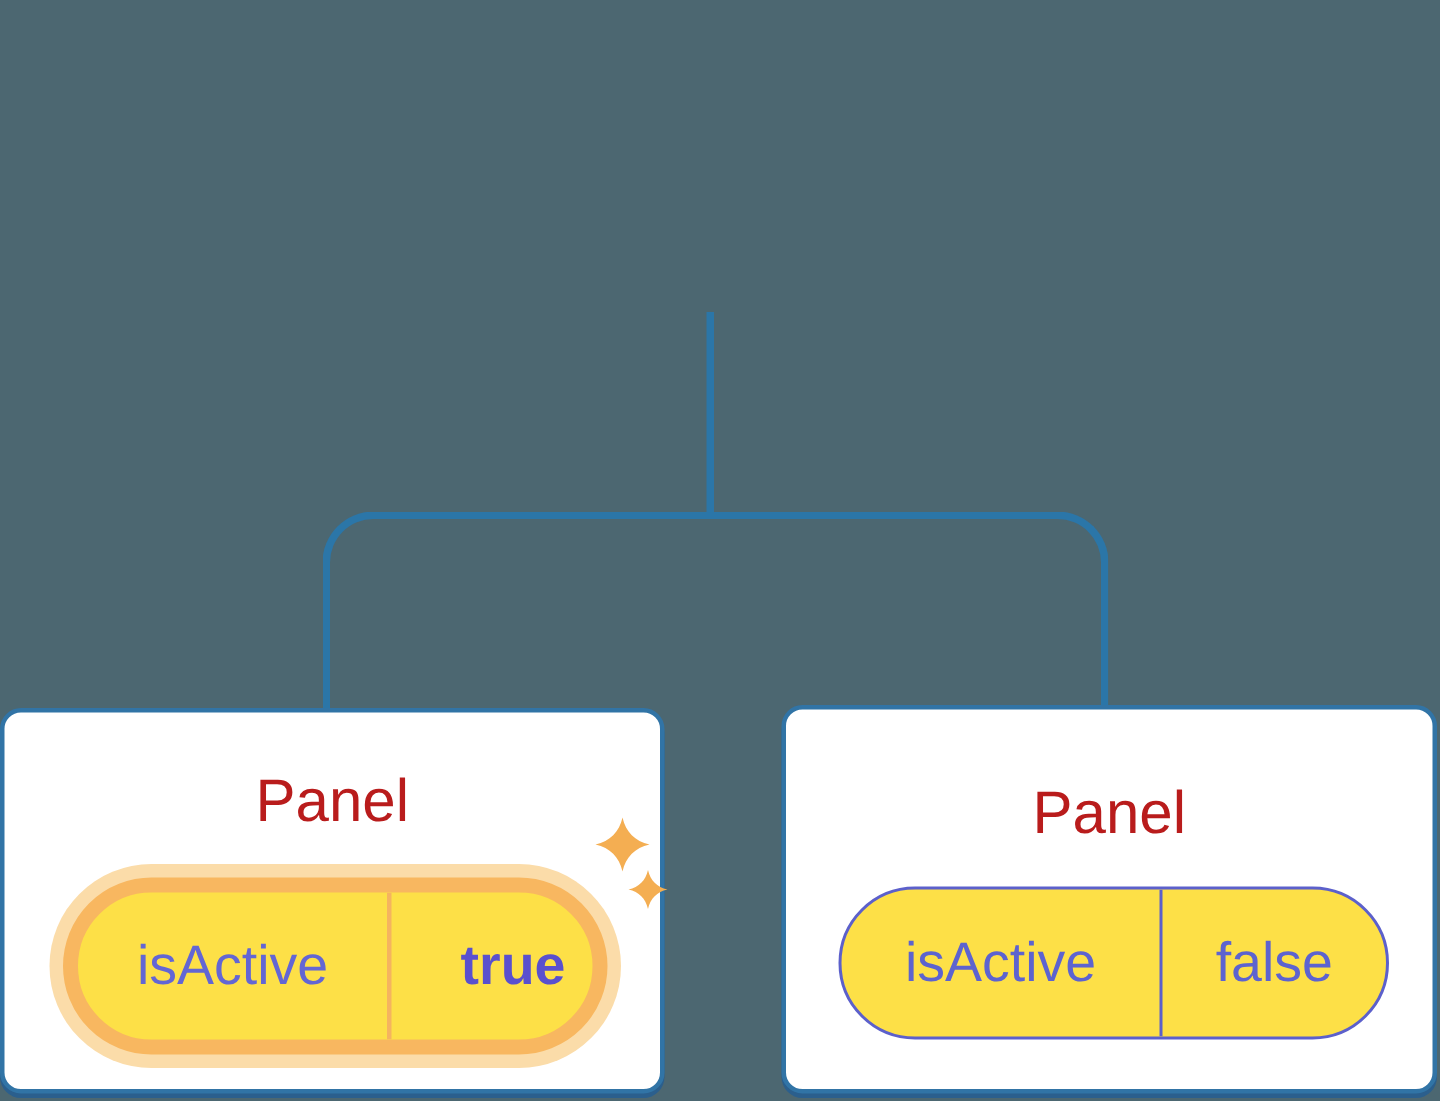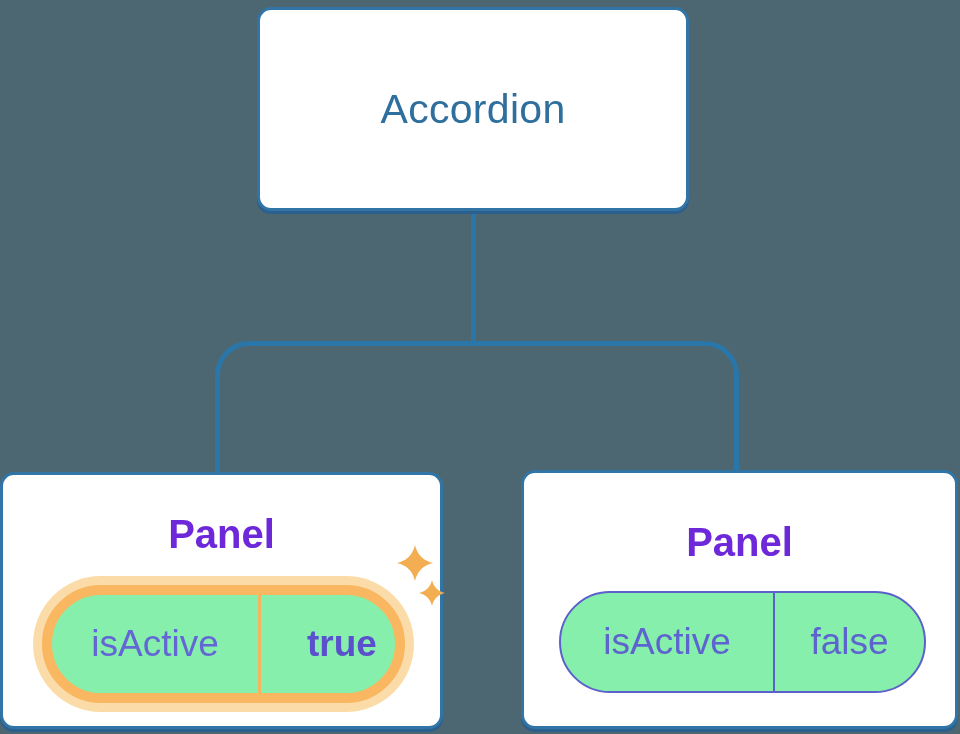--- a/index.html
+++ b/index.html
@@ -49,33 +49,33 @@
     font-size: 41px;
     font-weight: 500;
     letter-spacing: 0.3px;
   }
   .node-panel-left  { left: 0px;   top: 472px; width: 443px; height: 257px; }
   .node-panel-right { left: 521px; top: 470px; width: 437px; height: 259px; }
 
   .panel-title {
     position: absolute; left: 0; right: 0;
     text-align: center;
-    color: #6d28d9;
+    color: #b91c1c;
     font-size: 40px;
-    font-weight: 700;
+    font-weight: 400;
     height: 52px; line-height: 52px;
   }
   .node-panel-left  .panel-title { top: 33px; }
   .node-panel-right .panel-title { top: 43px; }
 
   
   .pill {
     position: absolute;
     box-sizing: border-box;
-    background: #86efac;
+    background: #fde047;
     border-radius: 999px;
     display: flex;
     align-items: stretch;
     overflow: hidden;
   }
   .pill-active {
     left: 39px; top: 110px;
     width: 363px; height: 118px;
     border: 10px solid #F8B760;
     box-shadow: 0 0 0 9px #FBDCA9;
@@ -107,23 +107,20 @@
   .sparkles path { fill: #F4AE52; }
 </style>
 </head>
 <body>
 
 <div class="stage">
 
   <div class="stem"></div>
   <div class="branch"></div>
 
-  <div class="node node-root">
-    <div class="node-title">Accordion</div>
-  </div>
 
   <div class="node node-panel-left">
     <div class="panel-title">Panel</div>
     <div class="pill pill-active">
       <div class="pill-cell pill-key">isActive</div>
       <div class="pill-divider-active"></div>
       <div class="pill-cell pill-val">true</div>
     </div>
     <svg class="sparkles" viewBox="0 0 64 70" xmlns="http://www.w3.org/2000/svg">
       <path transform="translate(12,4) scale(1.5)" d="M12 0 C13.5 6.5 17.5 10.5 24 12 C17.5 13.5 13.5 17.5 12 24 C10.5 17.5 6.5 13.5 0 12 C6.5 10.5 10.5 6.5 12 0 Z"></path>

